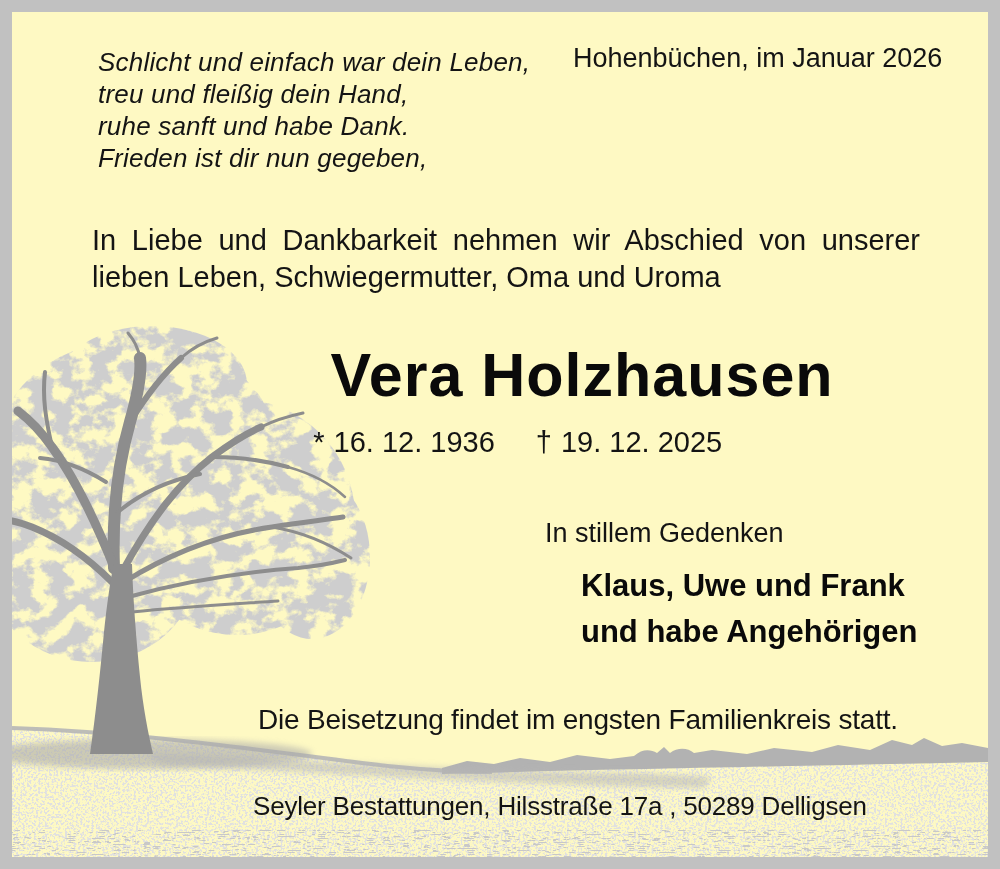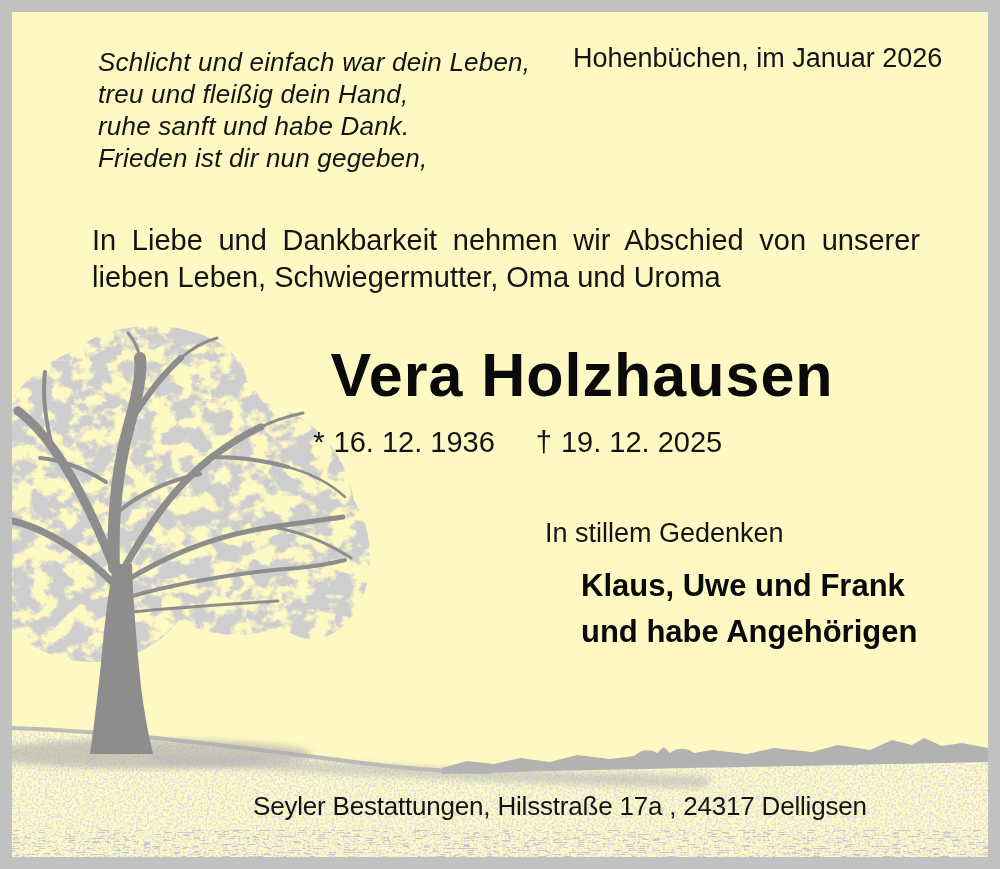--- a/index.html
+++ b/index.html
@@ -134,16 +134,17 @@
     <span class="death"><span class="symbol">†</span><span>19. 12. 2025</span></span>
   </div>
 
   <div class="gedenken">In stillem Gedenken</div>
 
   <div class="family">
     <div>Klaus, Uwe und Frank</div>
     <div>und habe Angehörigen</div>
   </div>
 
+  <div class="beisetzung">Die Beisetzung findet im engsten Familienkreis statt.</div>
 
-  <div class="funeral">Seyler Bestattungen, Hilsstraße 17a , 24317 Delligsen</div>
+  <div class="funeral">Seyler Bestattungen, Hilsstraße 17a , 50289 Delligsen</div>
 
 </div>
 
 </body></html>

